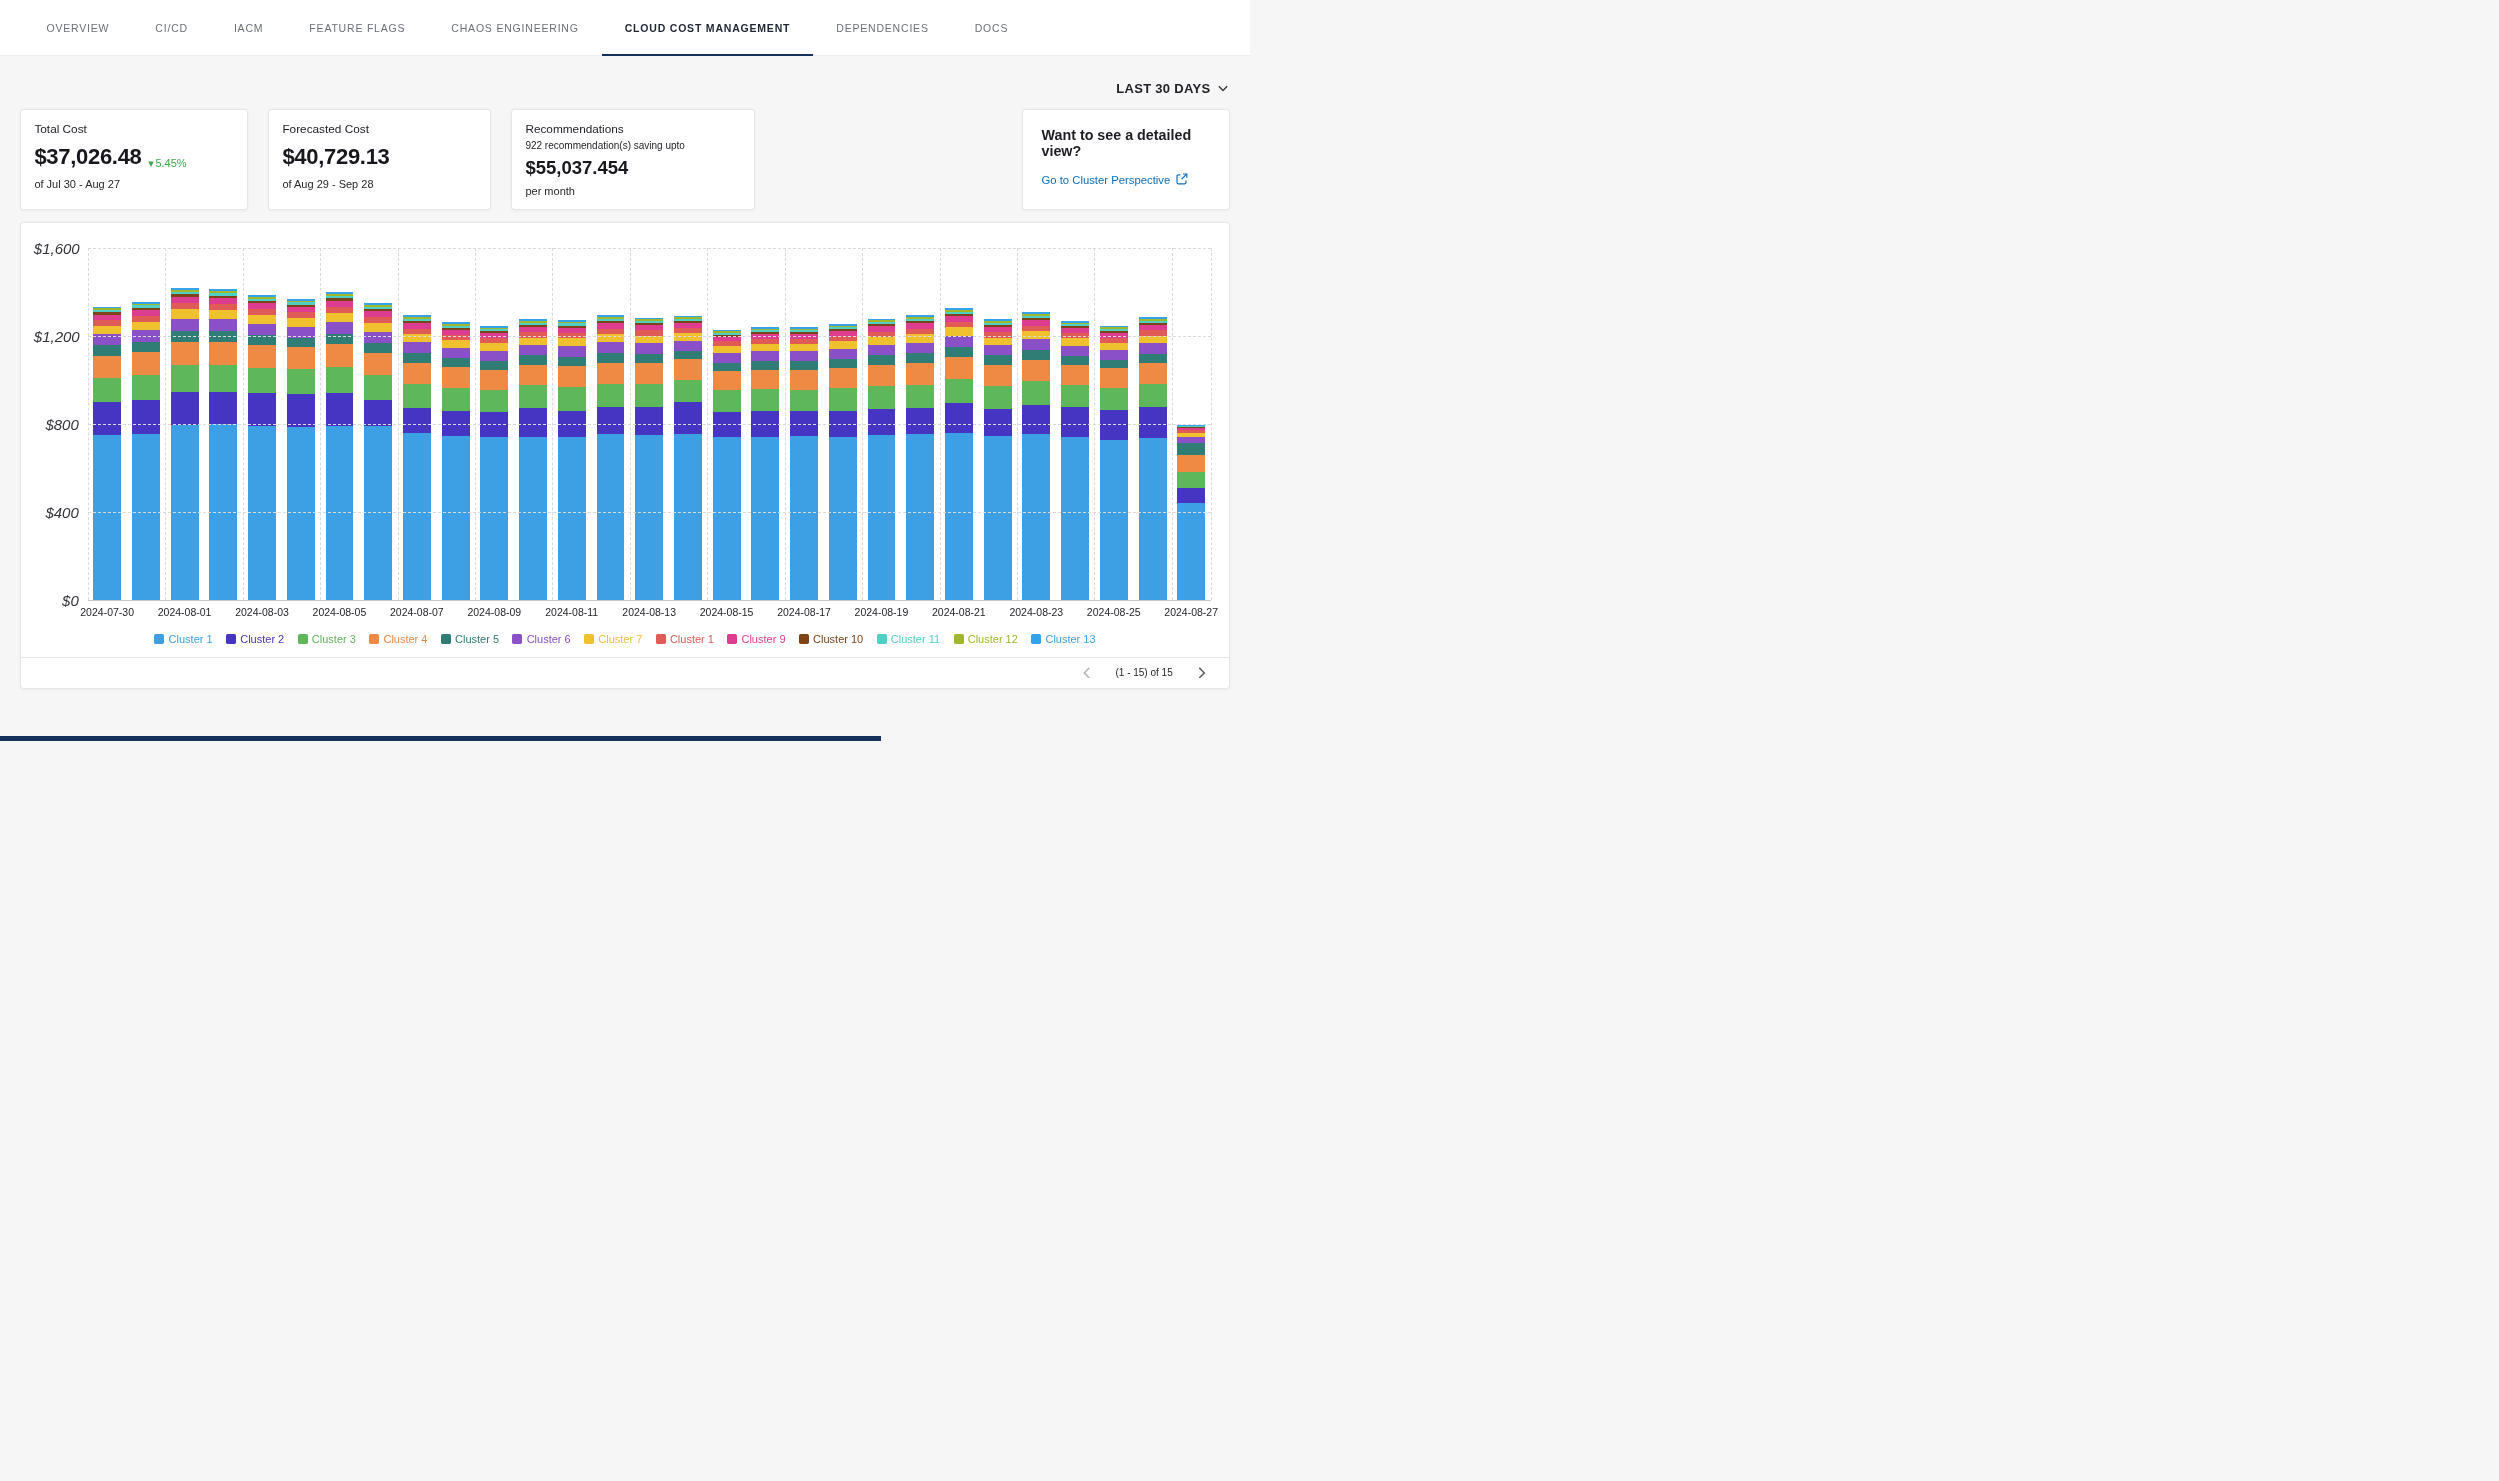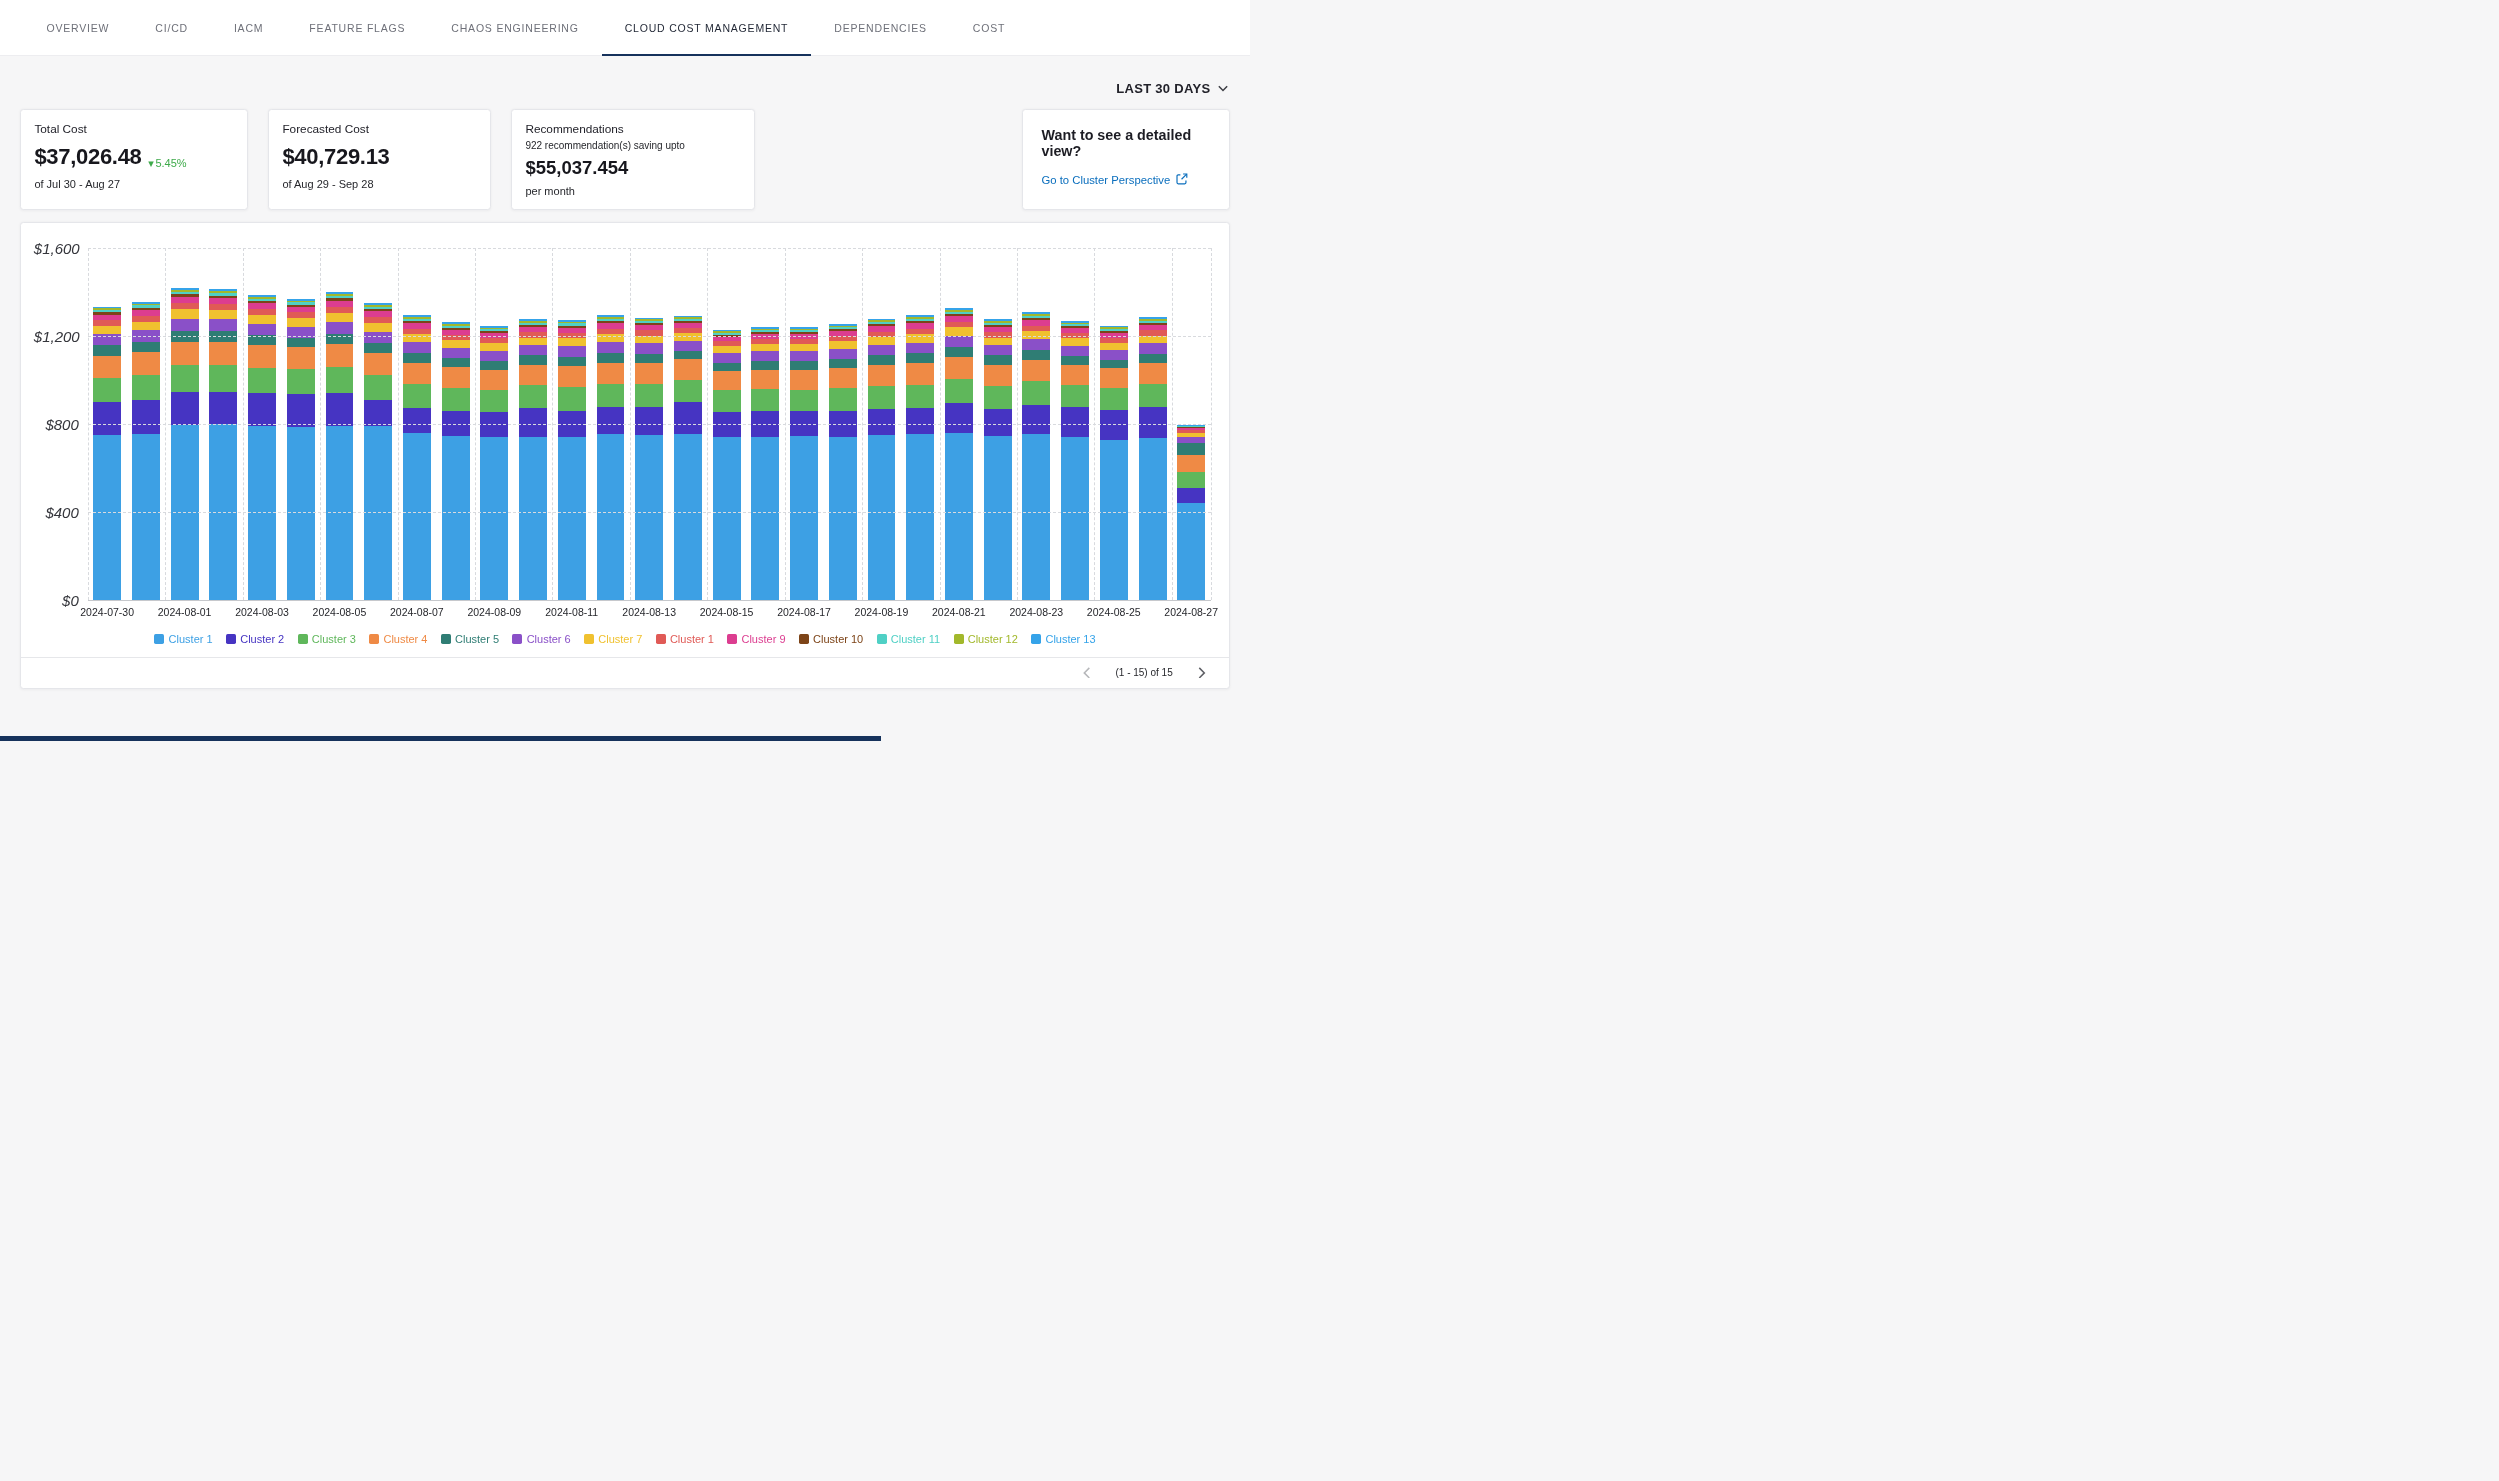--- a/index.html
+++ b/index.html
@@ -4,21 +4,21 @@
 <style>
   * { margin:0; padding:0; box-sizing:border-box; }
   html,body { width:1250px; height:741px; overflow:hidden; }
   body {
     font-family:"Liberation Sans","DejaVu Sans",sans-serif;
     background:#f6f6f7; color:#22222a; position:relative;
   }
   
   .nav { display:flex; align-items:stretch; height:56px; background:#fff; padding-left:23.5px; border-bottom:0.8px solid #ededf0; }
   .tab { display:flex; align-items:center; padding:0 23px; font-size:10.5px; letter-spacing:0.8px; color:#6e7079; font-weight:500; cursor:pointer; position:relative; white-space:nowrap; }
-  .tab.active { color:#1f2533; font-weight:400; }
+  .tab.active { color:#1f2533; font-weight:700; }
   .tab.active::after { content:""; position:absolute; left:0; right:0; bottom:-0.8px; height:1.7px; background:#16325c; }
   
   .filter-row { display:flex; justify-content:flex-end; align-items:center; gap:7.6px; padding:25px 22px 13.4px; }
   .filter-label { font-size:13px; font-weight:700; letter-spacing:0.3px; cursor:pointer; }
   .filter-row svg { display:block; cursor:pointer; }
   
   .cards { display:flex; gap:20px; padding:0 20px; align-items:stretch; }
   .card { background:#fff; border:0.8px solid #e5e6ea; border-radius:3.4px; padding:11.8px 13.4px; box-shadow:0 0.8px 2.5px rgba(40,41,61,.05); }
   .card-title { font-size:11.8px; color:#22222a; margin-bottom:7.6px; }
   .card-value-row { display:flex; align-items:flex-end; gap:6.7px; margin-bottom:8.4px; }
@@ -59,21 +59,21 @@
 <body>
 
 <nav class="nav">
   <div class="tab">OVERVIEW</div>
   <div class="tab">CI/CD</div>
   <div class="tab">IACM</div>
   <div class="tab">FEATURE FLAGS</div>
   <div class="tab">CHAOS ENGINEERING</div>
   <div class="tab active">CLOUD COST MANAGEMENT</div>
   <div class="tab">DEPENDENCIES</div>
-  <div class="tab">COST</div>
+  <div class="tab">DOCS</div>
 </nav>
 
 <div class="filter-row">
   <span class="filter-label">LAST 30 DAYS</span>
   <span>
     <svg width="10" height="6.7" viewBox="0 0 12 8">
         <polyline points="1,1.5 6,6.5 11,1.5" fill="none" stroke="#3c3d44" stroke-width="1.8"></polyline>
       </svg>
   </span>
 </div>

